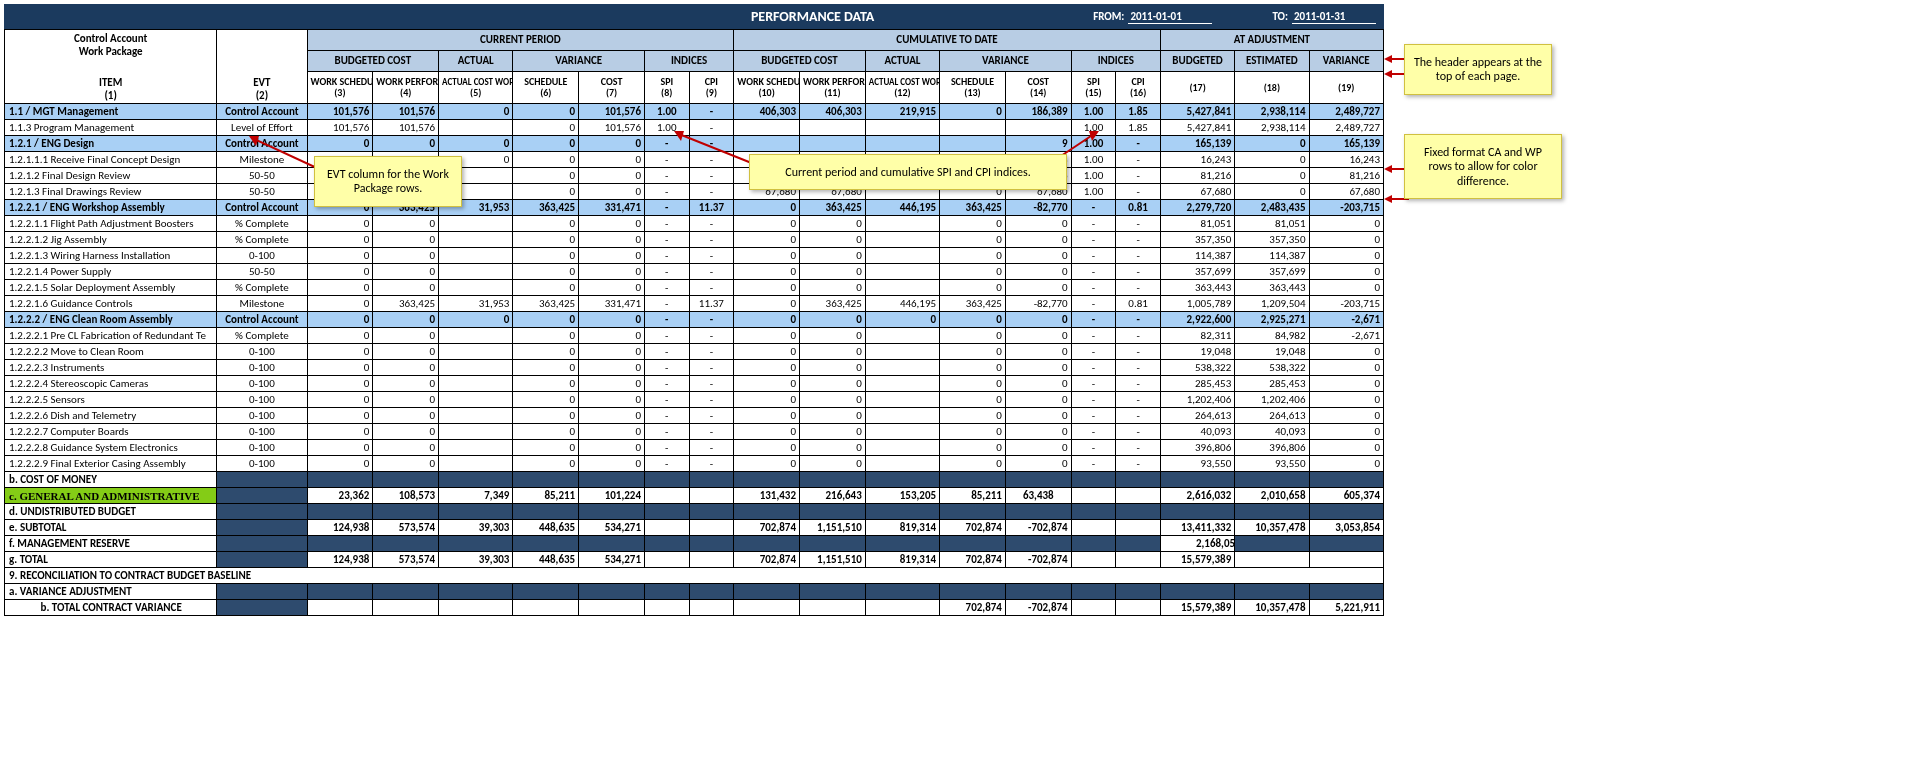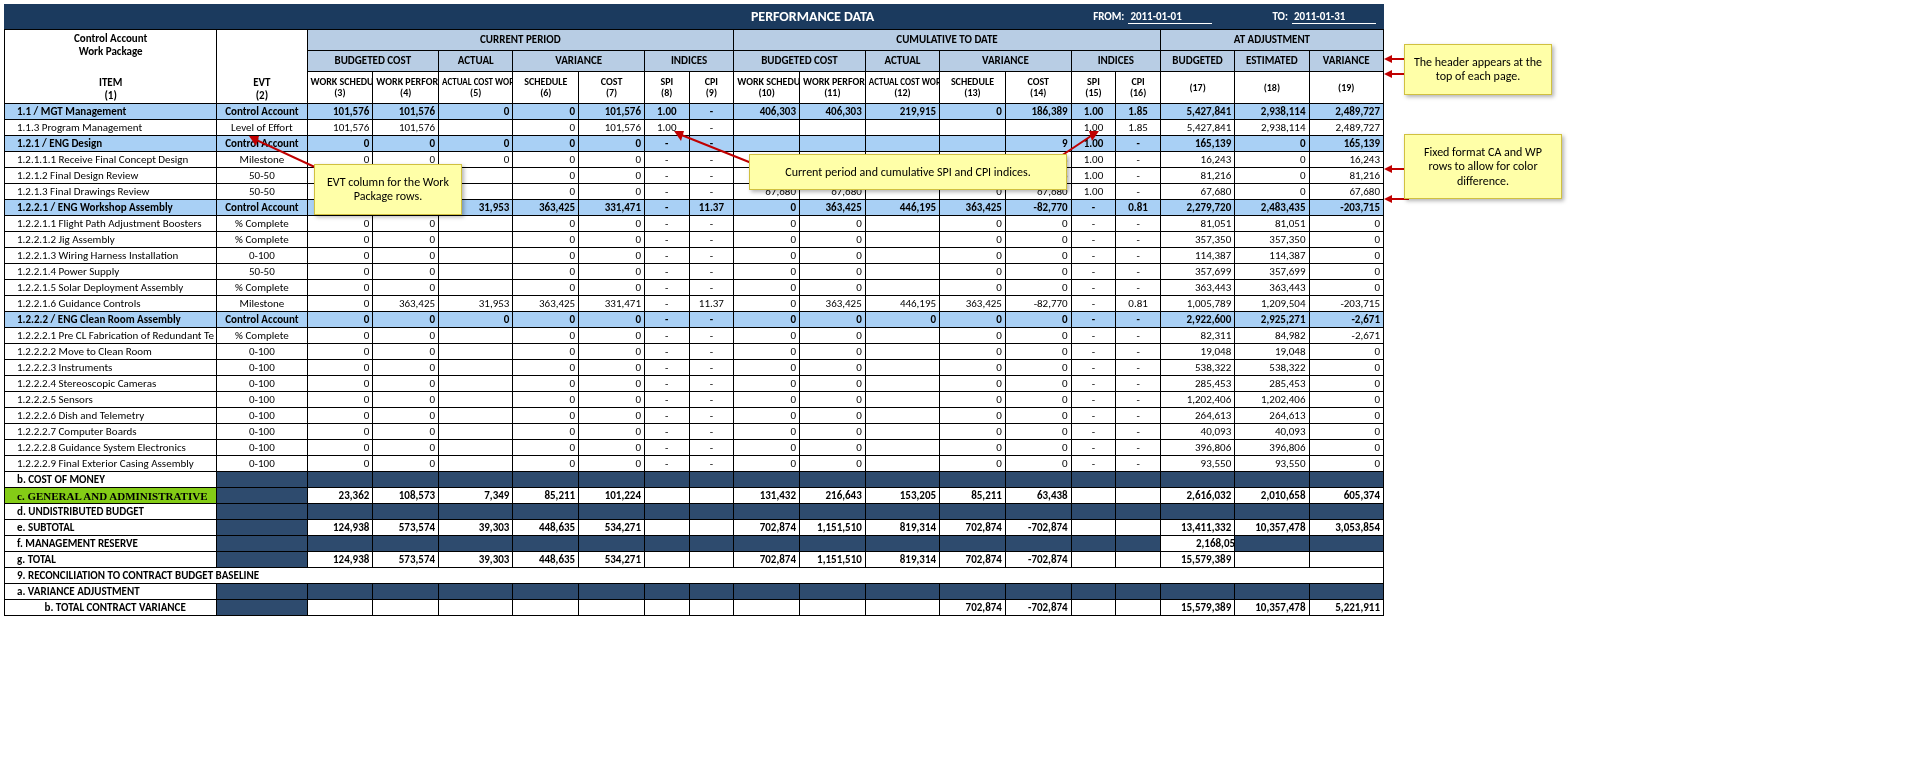--- a/index.html
+++ b/index.html
@@ -13,21 +13,21 @@
 th{background:#b8cde4;font-weight:bold;text-align:center}
 .h-sec{background:#b8cde4;font-weight:bold;text-align:center}
 .h-sub{background:#fff;font-weight:bold;text-align:center;font-size:10px;line-height:1.1}
 .ca{background:#a9d0f5;font-weight:bold}
 .wp{background:#fff}
 .summ{background:#2e4b6e;color:#fff;font-weight:bold}
 .summ td{border-color:#000}
 .blank{background:#2e4b6e}
 td.r{text-align:right}
 td.c{text-align:center}
-td.l{text-align:left;padding-left:12px}
+td.l{text-align:left;padding-left:4px}
 .ind{padding-left:10px}
 .callout{position:absolute;background:#ffffa8;border:1px solid #d0c040;padding:10px 8px;font-size:12px;color:#000;box-shadow:2px 2px 4px rgba(0,0,0,.3);z-index:50;text-align:center;line-height:1.2}
 .arrow{position:absolute;z-index:40}
 col.w-item{width:200px}
 col.w-evt{width:85px}
 col.w-num{width:62px}
 col.w-num2{width:70px}
 col.w-sm{width:42px}
 </style>
 </head>
@@ -676,21 +676,21 @@
           <td class="r" style="background: rgb(255, 255, 255); color: rgb(0, 0, 0);">108,573</td>
           <td class="r" style="background: rgb(255, 255, 255); color: rgb(0, 0, 0);">7,349</td>
           <td class="r" style="background: rgb(255, 255, 255); color: rgb(0, 0, 0);">85,211</td>
           <td class="r" style="background: rgb(255, 255, 255); color: rgb(0, 0, 0);">101,224</td>
           <td class="r" style="background: rgb(255, 255, 255); color: rgb(0, 0, 0);"></td>
           <td class="r" style="background: rgb(255, 255, 255); color: rgb(0, 0, 0);"></td>
           <td class="r" style="background: rgb(255, 255, 255); color: rgb(0, 0, 0);">131,432</td>
           <td class="r" style="background: rgb(255, 255, 255); color: rgb(0, 0, 0);">216,643</td>
           <td class="r" style="background: rgb(255, 255, 255); color: rgb(0, 0, 0);">153,205</td>
           <td class="r" style="background: rgb(255, 255, 255); color: rgb(0, 0, 0);">85,211</td>
-          <td class="r" style="background: rgb(255, 255, 255); color: rgb(0, 0, 0);">63,438</td>
+          <td class="r" style="background: rgb(255, 255, 255); color: rgb(0, 0, 0); text-align: center;">63,438</td>
           <td class="r" style="background: rgb(255, 255, 255); color: rgb(0, 0, 0);"></td>
           <td class="r" style="background: rgb(255, 255, 255); color: rgb(0, 0, 0);"></td>
           <td class="r" style="background: rgb(255, 255, 255); color: rgb(0, 0, 0);">2,616,032</td>
           <td class="r" style="background: rgb(255, 255, 255); color: rgb(0, 0, 0);">2,010,658</td>
           <td class="r" style="background: rgb(255, 255, 255); color: rgb(0, 0, 0);">605,374</td>
         </tr>
         <tr class="summ">
           <td class="l" style="background: rgb(255, 255, 255); color: rgb(0, 0, 0);">d. UNDISTRIBUTED BUDGET</td>
           <td class="blank"></td>
           <td class="blank"></td>
@@ -817,21 +817,21 @@
           <td class="r" style="background: rgb(255, 255, 255); color: rgb(0, 0, 0);"></td>
           <td class="r" style="background: rgb(255, 255, 255); color: rgb(0, 0, 0);">15,579,389</td>
           <td class="r" style="background: rgb(255, 255, 255); color: rgb(0, 0, 0);">10,357,478</td>
           <td class="r" style="background: rgb(255, 255, 255); color: rgb(0, 0, 0);">5,221,911</td>
         </tr>
       </tbody>
 </table>
 
 <div class="callout" style="left:1400px;top:40px;width:130px">The header appears at the top of each page.</div>
 <div class="callout" style="left:1400px;top:130px;width:140px">Fixed format CA and WP rows to allow for color difference.</div>
-<div class="callout" style="left:310px;top:160px;width:130px">EVT column for the Work Package rows.</div>
+<div class="callout" style="left:310px;top:152px;width:130px">EVT column for the Work Package rows.</div>
 <div class="callout" style="left:745px;top:150px;width:300px">Current period and cumulative SPI and CPI indices.</div>
 
 <svg class="arrow" style="left:1380px;top:45px" width="25" height="20">
       <line x1="25" y1="10" x2="5" y2="10" stroke="#c00000" stroke-width="2"></line>
       <polygon points="0,10 8,6 8,14" fill="#c00000"></polygon>
     </svg>
 <svg class="arrow" style="left:1380px;top:60px" width="25" height="20">
       <line x1="25" y1="10" x2="5" y2="10" stroke="#c00000" stroke-width="2"></line>
       <polygon points="0,10 8,6 8,14" fill="#c00000"></polygon>
     </svg>

